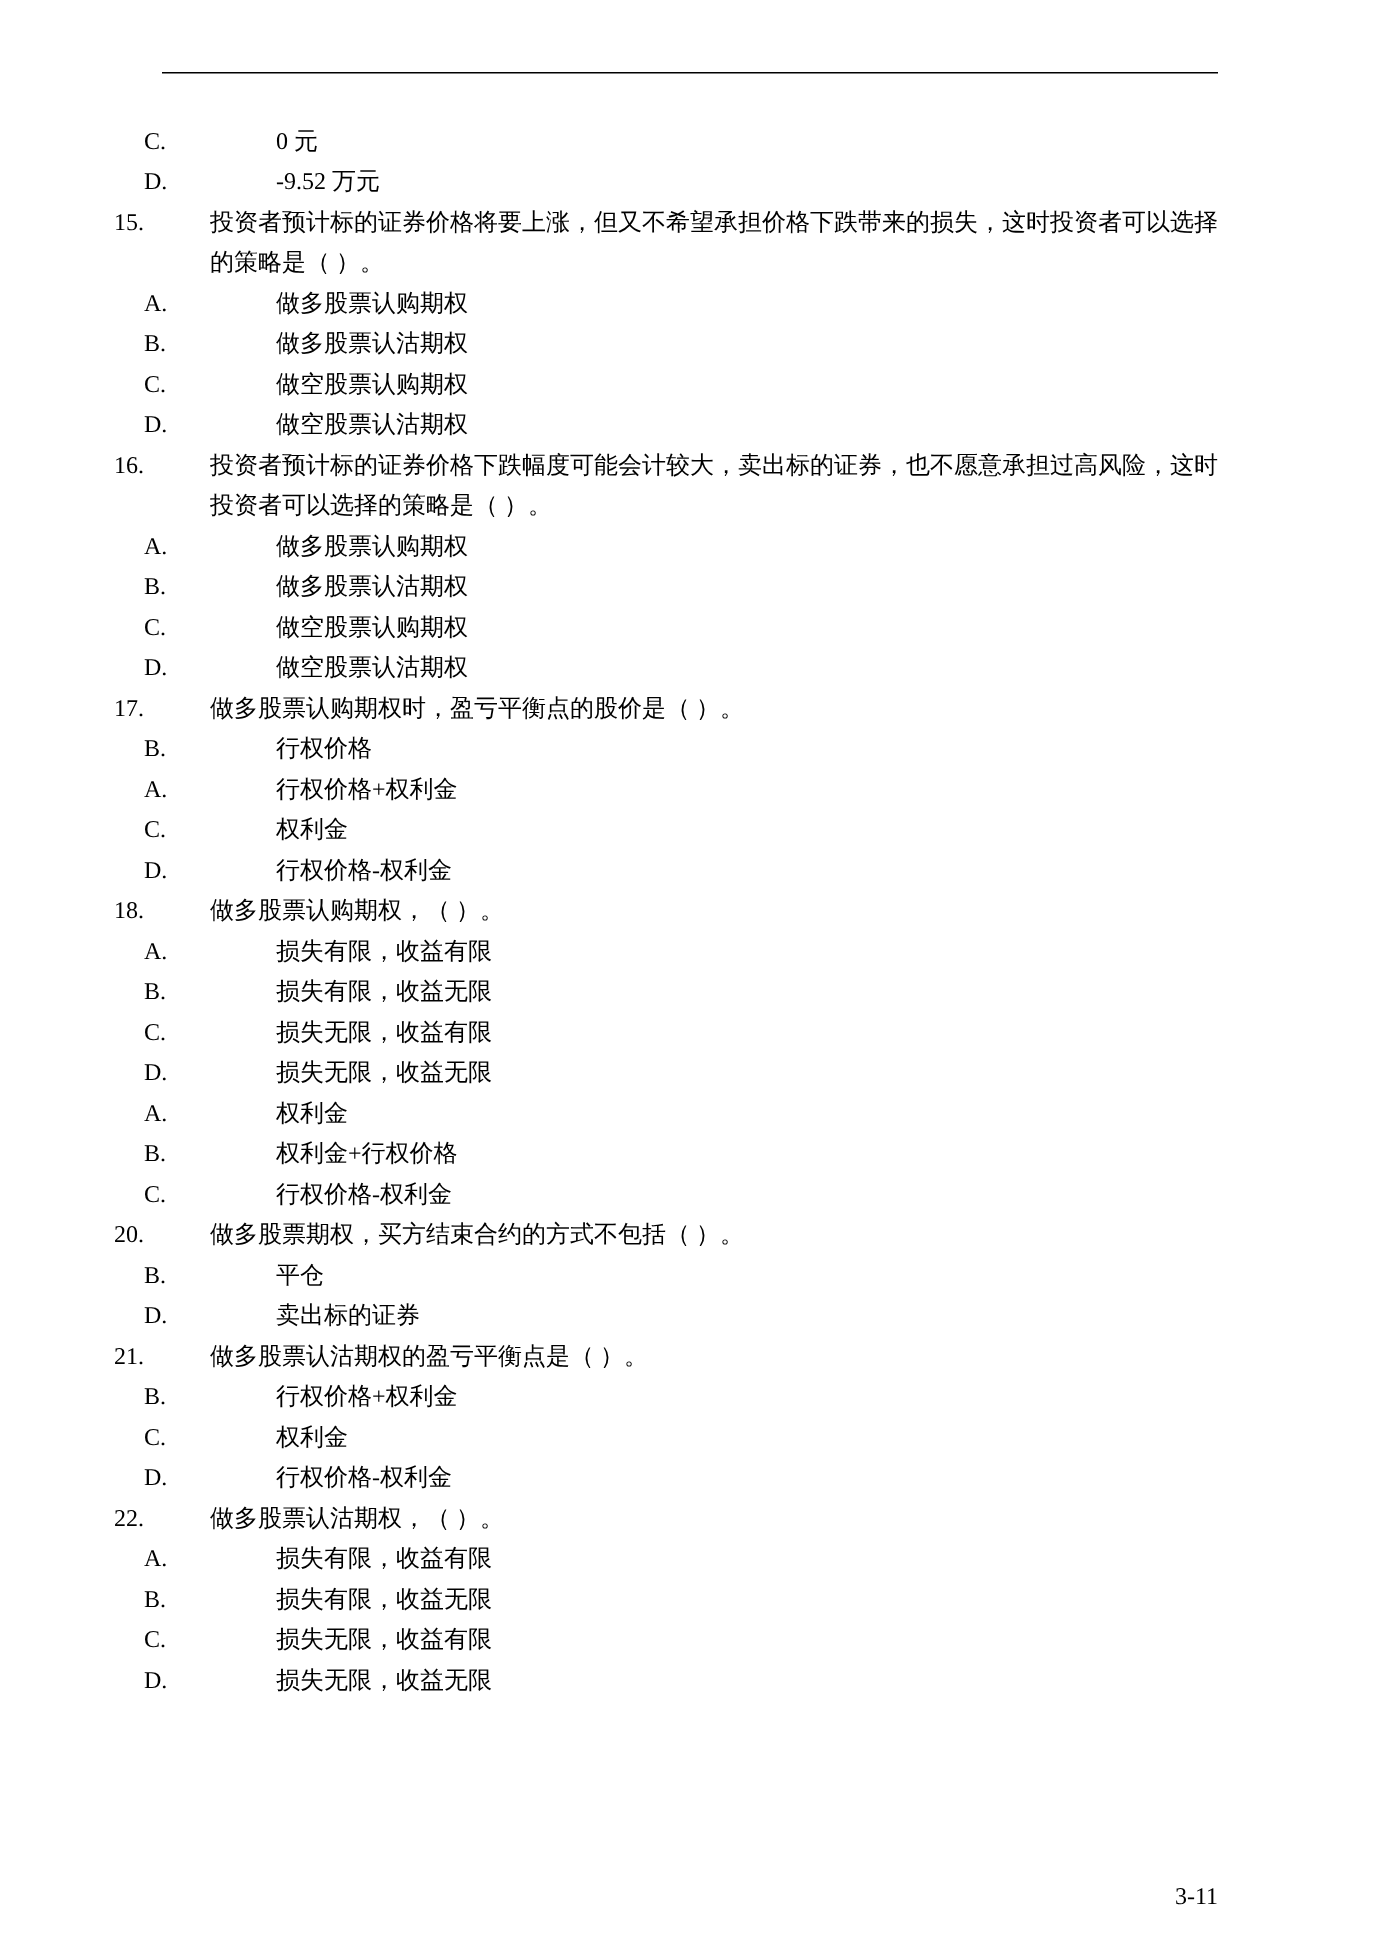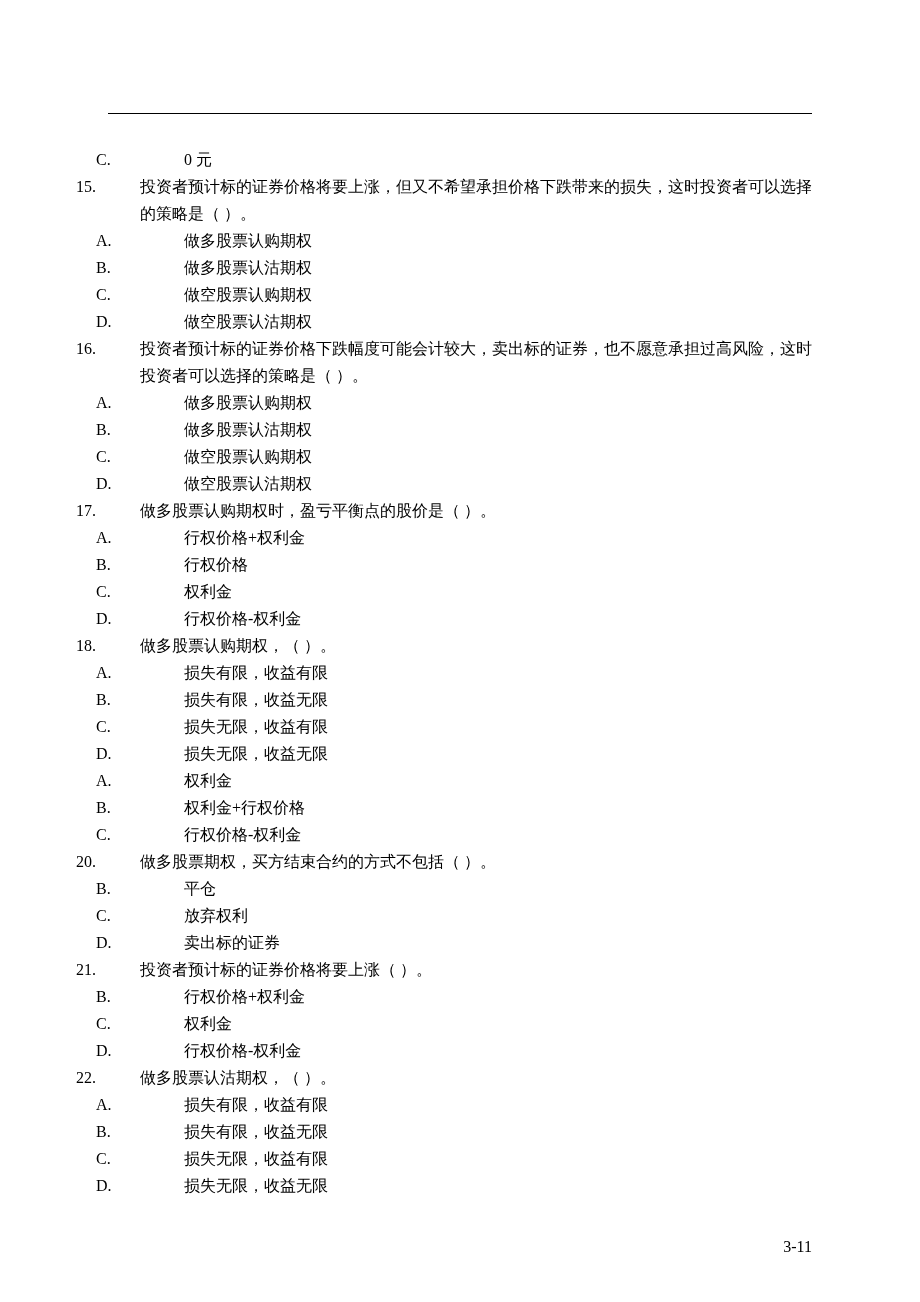--- a/index.html
+++ b/index.html
@@ -6,21 +6,21 @@
     margin: 0;
     padding: 0;
     background: #fff;
     font-family: "SimSun", "宋体", "Songti SC", serif;
     color: #000;
   }
   .page {
     width: 920px;
     height: 1302px;
     box-sizing: border-box;
-    padding: 113px 108px 40px 108px;
+    padding: 48px 108px 40px 108px;
     position: relative;
   }
   .rule {
     border-top: 1.5px solid #000;
     margin-bottom: 32px;
   }
   .content {
     font-size: 16px;
     line-height: 27px;
   }
@@ -40,71 +40,73 @@
     padding-left: 32px;
     text-indent: -32px;
     text-align: justify;
   }
   .q .num {
     display: inline-block;
     min-width: 32px;
   }
   .footer {
     position: absolute;
-    bottom: 46px;
+    bottom: 28px;
     right: 108px;
     font-size: 16px;
     font-family: "Times New Roman", serif;
   }
 </style>
 </head>
 <body>
 
 <div class="page">
   <div class="rule"></div>
   <div class="content">
 
     <div class="opt">
       <span class="marker">C.</span><span class="gap"></span><span>0 元</span>
     </div>
+    <div class="opt">
+      <span class="marker">D.</span><span class="gap"></span><span>-9.52 万元</span>
+    </div>
 
     <div class="q"><span class="num">15.</span><span>投资者预计标的证券价格将要上涨，但又不希望承担价格下跌带来的损失，这时投资者可以选择的策略是（ ）。</span></div>
     <div class="opt"><span class="marker">A.</span><span class="gap"></span><span>做多股票认购期权</span></div>
     <div class="opt"><span class="marker">B.</span><span class="gap"></span><span>做多股票认沽期权</span></div>
     <div class="opt"><span class="marker">C.</span><span class="gap"></span><span>做空股票认购期权</span></div>
     <div class="opt"><span class="marker">D.</span><span class="gap"></span><span>做空股票认沽期权</span></div>
 
     <div class="q"><span class="num">16.</span><span>投资者预计标的证券价格下跌幅度可能会计较大，卖出标的证券，也不愿意承担过高风险，这时投资者可以选择的策略是（ ）。</span></div>
     <div class="opt"><span class="marker">A.</span><span class="gap"></span><span>做多股票认购期权</span></div>
     <div class="opt"><span class="marker">B.</span><span class="gap"></span><span>做多股票认沽期权</span></div>
     <div class="opt"><span class="marker">C.</span><span class="gap"></span><span>做空股票认购期权</span></div>
     <div class="opt"><span class="marker">D.</span><span class="gap"></span><span>做空股票认沽期权</span></div>
 
     <div class="q"><span class="num">17.</span><span>做多股票认购期权时，盈亏平衡点的股价是（ ）。</span></div>
+    <div class="opt"><span class="marker">B.</span><span class="gap"></span><span>行权价格</span></div>
     <div class="opt"><span class="marker">A.</span><span class="gap"></span><span>行权价格+权利金</span></div>
-    <div class="opt"><span class="marker">B.</span><span class="gap"></span><span>行权价格</span></div>
     <div class="opt"><span class="marker">C.</span><span class="gap"></span><span>权利金</span></div>
     <div class="opt"><span class="marker">D.</span><span class="gap"></span><span>行权价格-权利金</span></div>
 
     <div class="q"><span class="num">18.</span><span>做多股票认购期权，（ ）。</span></div>
     <div class="opt"><span class="marker">A.</span><span class="gap"></span><span>损失有限，收益有限</span></div>
     <div class="opt"><span class="marker">B.</span><span class="gap"></span><span>损失有限，收益无限</span></div>
     <div class="opt"><span class="marker">C.</span><span class="gap"></span><span>损失无限，收益有限</span></div>
     <div class="opt"><span class="marker">D.</span><span class="gap"></span><span>损失无限，收益无限</span></div>
 
     <div class="opt"><span class="marker">A.</span><span class="gap"></span><span>权利金</span></div>
     <div class="opt"><span class="marker">B.</span><span class="gap"></span><span>权利金+行权价格</span></div>
     <div class="opt"><span class="marker">C.</span><span class="gap"></span><span>行权价格-权利金</span></div>
 
     <div class="q"><span class="num">20.</span><span>做多股票期权，买方结束合约的方式不包括（ ）。</span></div>
     <div class="opt"><span class="marker">B.</span><span class="gap"></span><span>平仓</span></div>
-    <div class="opt"><span class="marker">C.</span><span class="gap"></span><span>放弃权利</span></div>
     <div class="opt"><span class="marker">D.</span><span class="gap"></span><span>卖出标的证券</span></div>
 
-    <div class="q"><span class="num">21.</span><span>投资者预计标的证券价格将要上涨（ ）。</span></div>
+    <div class="q"><span class="num">21.</span><span>做多股票认沽期权的盈亏平衡点是（ ）。</span></div>
     <div class="opt"><span class="marker">B.</span><span class="gap"></span><span>行权价格+权利金</span></div>
     <div class="opt"><span class="marker">C.</span><span class="gap"></span><span>权利金</span></div>
     <div class="opt"><span class="marker">D.</span><span class="gap"></span><span>行权价格-权利金</span></div>
 
     <div class="q"><span class="num">22.</span><span>做多股票认沽期权，（ ）。</span></div>
     <div class="opt"><span class="marker">A.</span><span class="gap"></span><span>损失有限，收益有限</span></div>
     <div class="opt"><span class="marker">B.</span><span class="gap"></span><span>损失有限，收益无限</span></div>
     <div class="opt"><span class="marker">C.</span><span class="gap"></span><span>损失无限，收益有限</span></div>
     <div class="opt"><span class="marker">D.</span><span class="gap"></span><span>损失无限，收益无限</span></div>
 

